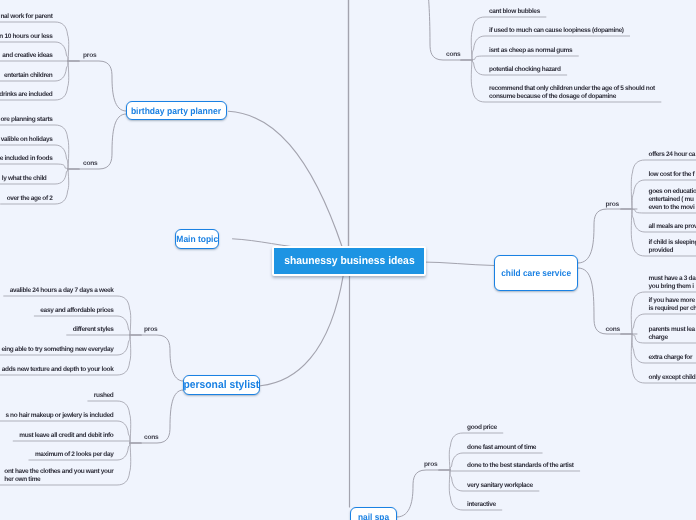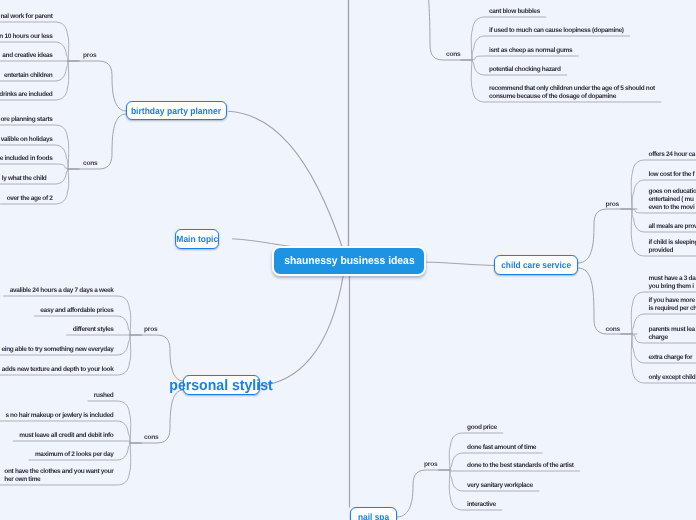--- a/index.html
+++ b/index.html
@@ -8,21 +8,21 @@
        font-family:"Liberation Sans",sans-serif;position:relative;
        -webkit-font-smoothing:antialiased;text-rendering:geometricPrecision;}
   #canvas{position:absolute;left:0;top:0;width:696px;height:520px;overflow:hidden;
           background:#f0f4fd;}
   svg#links{position:absolute;left:0;top:0;width:696px;height:520px;}
   .node{position:absolute;box-sizing:border-box;background:#fff;
         border:1.6px solid #1a81e3;border-radius:6px;color:#1a81e3;
         font-weight:bold;display:flex;align-items:center;justify-content:center;
         white-space:nowrap;}
   .node>span{display:block;transform:scaleX(.94);}
-  .node.central{background:#1d94e3;border:2px solid #ffffff;color:#fff;border-radius:8px;
+  .node.central{background:#1d94e3;border:2px solid #ffffff;color:#fff;border-radius:2px;
         box-shadow:0 2px 3px rgba(40,60,90,.35);}
   .node.sub{box-shadow:0 1px 2px rgba(30,60,90,.35);}
   .blabel{position:absolute;color:#3d3d49;font-size:6.6px;white-space:nowrap;
           font-weight:600;letter-spacing:-.22px;}
   .leaf{position:absolute;color:#31313d;font-size:6.5px;white-space:pre;
         line-height:7.6px;font-weight:600;letter-spacing:-.34px;}
   .leaf.l{text-align:left;}
 </style>
 </head>
 <body>
@@ -147,24 +147,24 @@
     <div class="leaf r" style="top: 443.6px; left: 467px;">done fast amount of time</div>
     <div class="leaf r" style="top: 461.6px; left: 467px;">done to the best standards of the artist</div>
     <div class="leaf r" style="top: 481.6px; left: 467px;">very sanitary workplace</div>
     <div class="leaf r" style="top: 500.6px; left: 467px;">interactive</div>
     <div class="node sub" style="left: 126px; top: 101px; width: 101px; height: 19px; font-size: 9.1px;">
       <span>birthday party planner</span>
     </div>
     <div class="node sub" style="left: 175px; top: 229px; width: 44px; height: 20px; font-size: 9px;">
       <span>Main topic</span>
     </div>
-    <div class="node sub" style="left: 494px; top: 255px; width: 84px; height: 20px; font-size: 8.85px;">
+    <div class="node sub" style="left: 494px; top: 255px; width: 84px; height: 36px; font-size: 8.85px;">
       <span>child care service</span>
     </div>
-    <div class="node sub" style="left: 183px; top: 375px; width: 77px; height: 20px; font-size: 15px;">
+    <div class="node sub" style="left: 183px; top: 375px; width: 77px; height: 20px; font-size: 11px;">
       <span>personal stylist</span>
     </div>
     <div class="node sub" style="left: 350px; top: 507px; width: 47px; height: 20px; font-size: 8.9px;">
       <span>nail spa</span>
     </div>
     <div class="node central" style="left: 272px; top: 246px; width: 154px; height: 30px; font-size: 11px;">
       <span>shaunessy business ideas</span>
     </div>
   </div>
 

